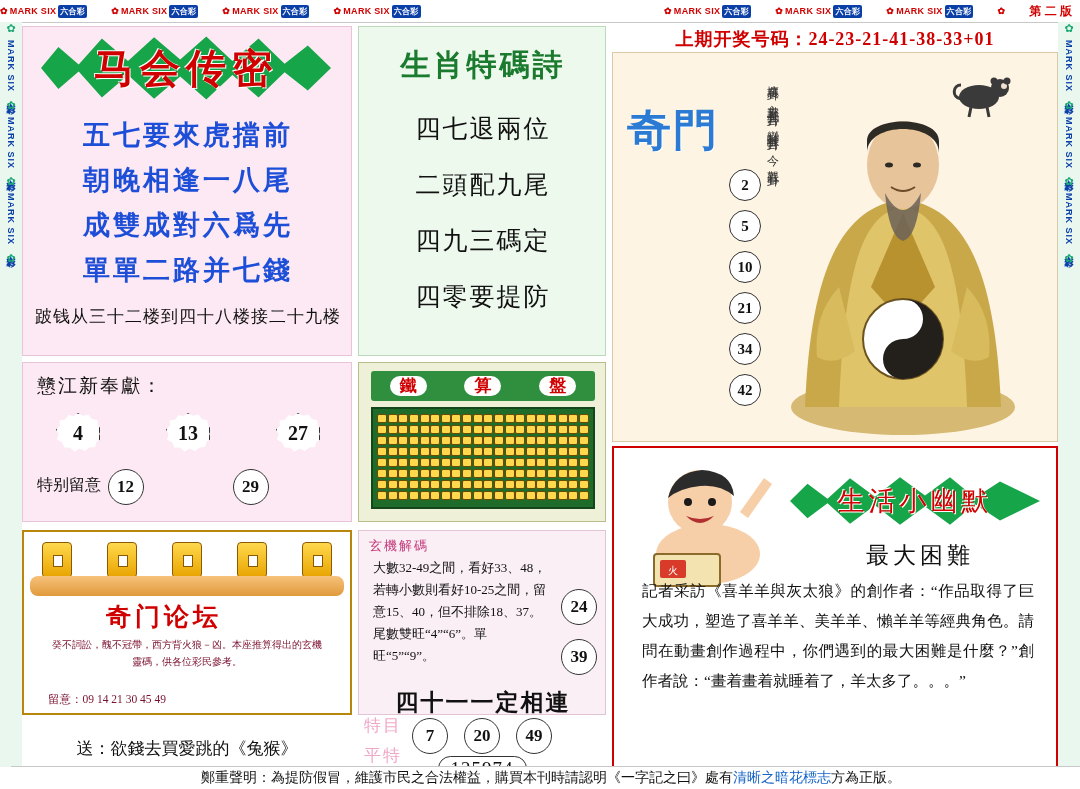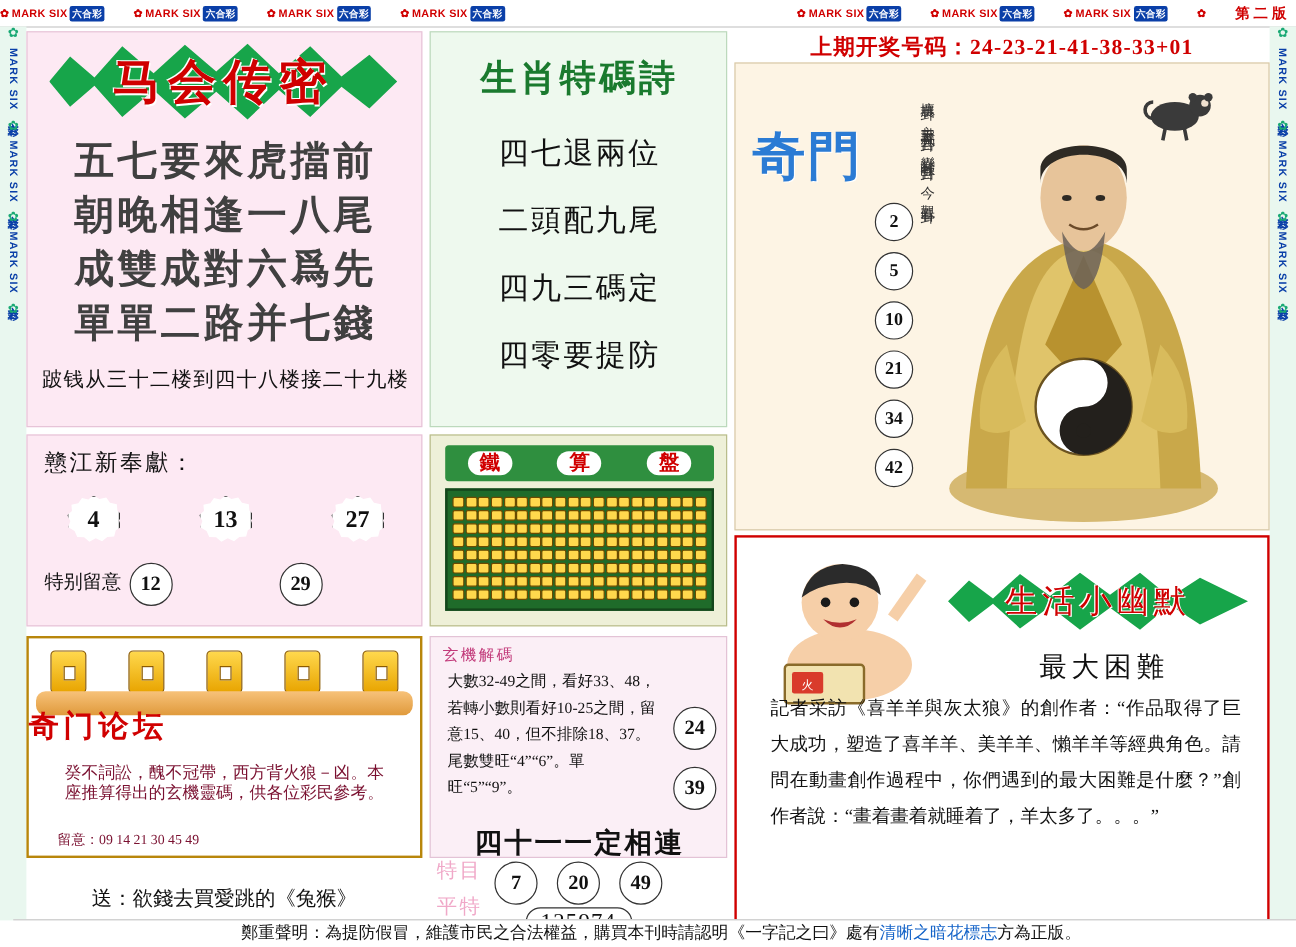--- a/index.html
+++ b/index.html
@@ -87,21 +87,21 @@
     font-size:40px;font-weight:bold;color:#d00000;
     letter-spacing:6px;
     text-shadow:1px 1px 0 #fff,-1px -1px 0 #fff;
     font-family:"Liberation Serif", serif;
   }
   .verse{
     position:absolute;left:0;top:86px;width:330px;
     text-align:center;
   }
   .verse div{
-    font-size:33px;color:#404040;font-weight:bold;letter-spacing:3px;line-height:45px;
+    font-size:27px;color:#1d4ed8;font-weight:bold;letter-spacing:3px;line-height:45px;
   }
   .smallline{
     position:absolute;left:0;top:278px;width:330px;text-align:center;
     font-size:17px;color:#111;letter-spacing:1px;
   }
 
   .hjbox{left:0;top:340px;width:330px;height:160px;}
   .hj-title{
     position:absolute;left:14px;top:10px;font-size:19px;color:#111;letter-spacing:2px;
   }
@@ -130,26 +130,26 @@
   }
   .coin::after{
     content:"";position:absolute;left:50%;top:50%;width:8px;height:10px;margin:-5px 0 0 -4px;
     background:#fff;border:1px solid #8b5a00;
   }
   .ribbon{
     position:absolute;left:6px;top:44px;width:314px;height:20px;
     background:linear-gradient(#f7c27a,#e09a3c);border-radius:8px;
   }
   .qimen-title{
-    position:absolute;left:0;top:56px;width:280px;text-align:left;
+    position:absolute;left:0;top:68px;width:280px;text-align:center;
     font-size:25px;font-weight:bold;color:#d00000;letter-spacing:4px;
   }
   .qimen-text{
     position:absolute;left:24px;top:104px;width:278px;
-    font-size:14px;color:#7a1030;line-height:17px;text-align:center;
+    font-size:10px;color:#7a1030;line-height:17px;text-align:center;
   }
   .qimen-note{
     position:absolute;left:24px;top:160px;font-size:11.5px;color:#7a1030;
   }
   .song{
     position:absolute;left:0;top:715px;width:330px;text-align:center;
     font-size:17px;color:#111;
   }
 
   

